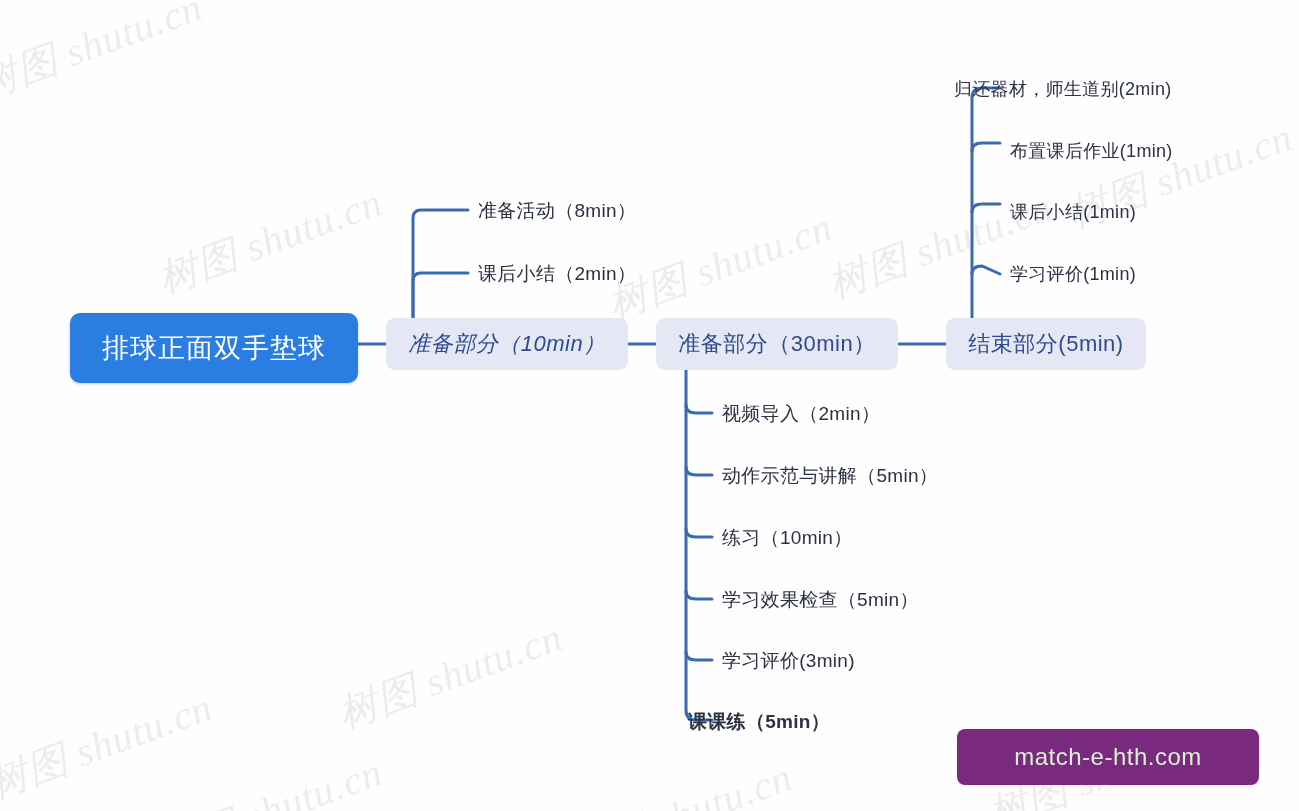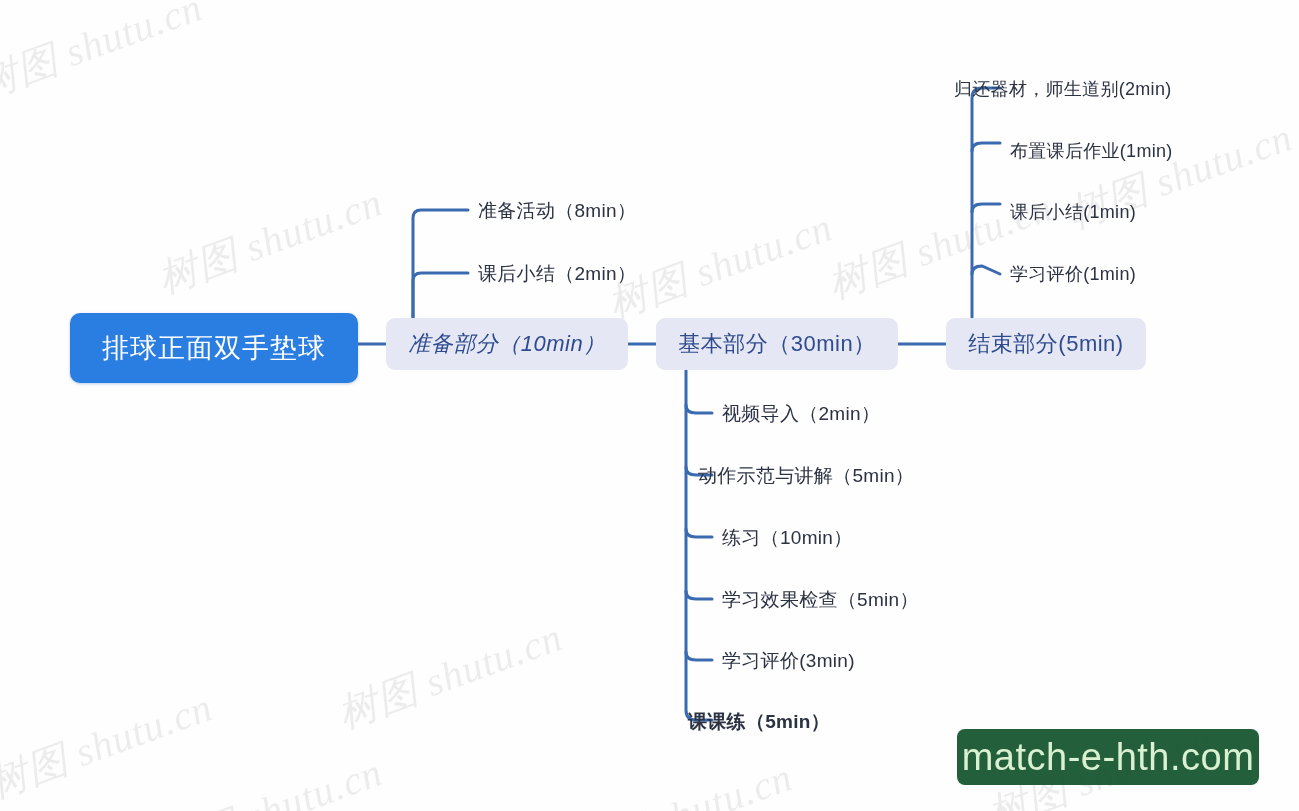--- a/index.html
+++ b/index.html
@@ -83,27 +83,27 @@
     line-height: 1;
   }
   .leaf-sm {
     font-size: 18px;
   }
 
   
   .badge {
     position: absolute;
     z-index: 5;
-    background: #14532d;
+    background: #701a75;
     color: #d8f0cf;
     border-radius: 8px;
     display: flex;
     align-items: center;
     justify-content: center;
-    font-size: 38px;
+    font-size: 24px;
     letter-spacing: 0.5px;
     opacity: 0.93;
   }
 </style>
 </head>
 <body>
 
 <div id="canvas">
 
   <div class="wm-layer">
@@ -142,29 +142,29 @@
       <path d="M972,151 Q972,143 982,143 L1000,143"></path>
       <path d="M972,212 Q972,204 982,204 L1000,204"></path>
       <path d="M972,274 Q972,266 982,266 L1000,274"></path>
     </g>
   </svg>
 
   <div class="node node-root" style="left:70px; top:313px; width:288px; height:70px;">排球正面双手垫球</div>
 
   <div class="node node-branch" style="left:386px; top:318px; width:242px; height:52px;font-style:italic;">准备部分（10min）</div>
 
-  <div class="node node-branch" style="left:656px; top:318px; width:242px; height:52px;">基本部分（30min）</div>
+  <div class="node node-branch" style="left:656px; top:318px; width:242px; height:52px;">准备部分（30min）</div>
 
   <div class="node node-branch" style="left:946px; top:318px; width:200px; height:52px;">结束部分(5min)</div>
 
   <div class="leaf" style="left:478px; top:201px;">准备活动（8min）</div>
   <div class="leaf" style="left:478px; top:264px;">课后小结（2min）</div>
 
   <div class="leaf" style="left:722px; top:404px;">视频导入（2min）</div>
-  <div class="leaf" style="left:698px; top:466px;">动作示范与讲解（5min）</div>
+  <div class="leaf" style="left:722px; top:466px;">动作示范与讲解（5min）</div>
   <div class="leaf" style="left:722px; top:528px;">练习（10min）</div>
   <div class="leaf" style="left:722px; top:590px;">学习效果检查（5min）</div>
   <div class="leaf" style="left:722px; top:651px;">学习评价(3min)</div>
   <div class="leaf" style="left:688px; top:712px;font-weight:bold;">课课练（5min）</div>
 
   <div class="leaf leaf-sm" style="left:954px; top:80px;">归还器材，师生道别(2min)</div>
   <div class="leaf leaf-sm" style="left:1010px; top:142px;">布置课后作业(1min)</div>
   <div class="leaf leaf-sm" style="left:1010px; top:203px;">课后小结(1min)</div>
   <div class="leaf leaf-sm" style="left:1010px; top:265px;">学习评价(1min)</div>
 

